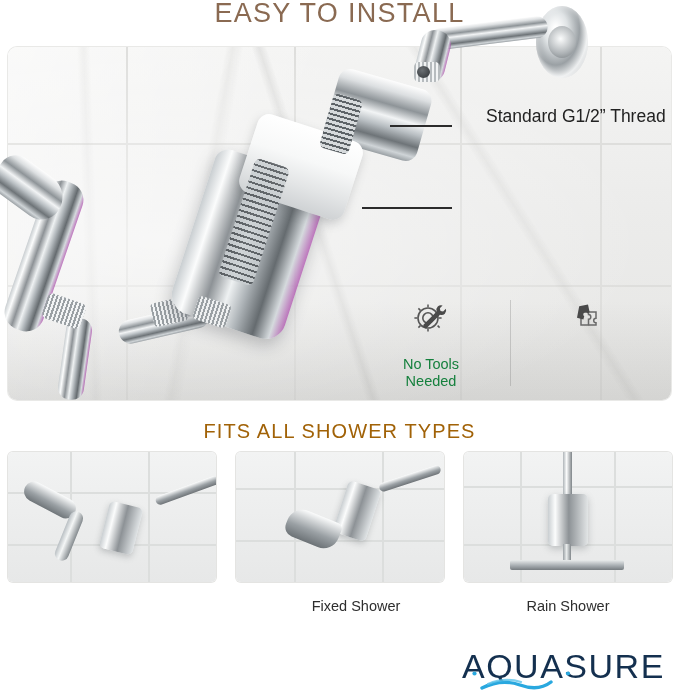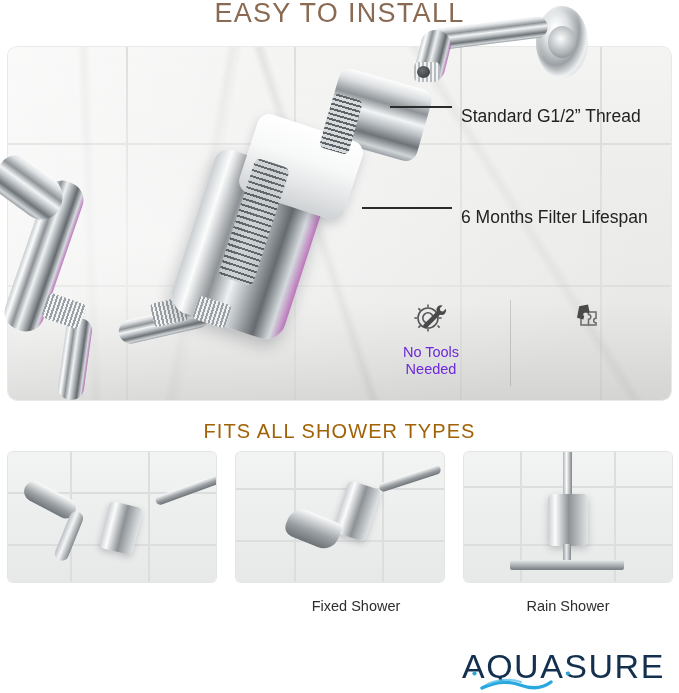--- a/index.html
+++ b/index.html
@@ -99,36 +99,36 @@
     background:repeating-linear-gradient(90deg,#9aa0a4 0 2px,#eef0f1 2px 4px);}
 
   
   .nut{position:absolute;left:330px;top:78px;width:96px;height:74px;border-radius:12px;
     transform:rotate(16deg);z-index:8;}
   .nut-thread{position:absolute;left:326px;top:96px;width:30px;height:56px;transform:rotate(16deg);
     z-index:9;border-radius:5px;
     background:repeating-linear-gradient(180deg,#5d6367 0 2px,#d6dadc 2px 5px);}
 
   
-  .callout{position:absolute;display:flex;align-items:flex-start;z-index:14;}
+  .callout{position:absolute;display:flex;align-items:flex-end;z-index:14;gap:25px;}
   .c-line{height:2px;background:#2b2b2b;}
   .c-text{font-size:17.5px;color:#222;white-space:nowrap;margin-left:9px;}
   #callout-thread{left:390px;top:106px;}
   #callout-thread .c-line{width:62px;}
   #callout-life{left:362px;top:207px;}
   #callout-life .c-line{width:90px;}
 
   
   .features{position:absolute;left:352px;top:296px;width:316px;height:96px;
     display:flex;z-index:13;}
   .feat{flex:1;display:flex;flex-direction:column;align-items:center;position:relative;}
   .feat+.feat:before{content:"";position:absolute;left:0;top:4px;bottom:6px;width:1px;
     background:rgba(120,120,118,.3);}
   .feat-icon{height:44px;display:flex;align-items:center;justify-content:center;}
-  .feat-label{margin-top:4px;text-align:center;font-size:14.5px;line-height:17px;color:#6d28d9;}
+  .feat-label{margin-top:16px;text-align:center;font-size:14.5px;line-height:17px;color:#15803d;}
 
   
   .thumbs{position:absolute;left:0;top:452px;width:679px;height:132px;}
   .thumb{position:absolute;top:0;width:208px;height:130px;border-radius:5px;overflow:hidden;
     box-shadow:0 0 0 1px #e4e4e2;
     background:linear-gradient(180deg,#f2f3f3,#e7e8e8);}
   #thumb-0{left:8px;} #thumb-1{left:236px;} #thumb-2{left:464px;}
   .t-grout{position:absolute;background:#dcdedd;}
   .thumb-caption{position:absolute;top:598px;font-size:14.5px;color:#2e2e2e;width:208px;text-align:center;}
   #cap-0{left:8px;} #cap-1{left:252px;} #cap-2{left:464px;}
@@ -173,21 +173,20 @@
 
   <div class="nut chrome-h"></div>
   <div class="nut-thread"></div>
 
   <div class="callout" id="callout-thread">
     <div class="c-line"></div>
     <div class="c-text">Standard G1/2” Thread</div>
   </div>
   <div class="callout" id="callout-life">
     <div class="c-line"></div>
-    <div class="c-text">6 Months Filter Lifespan</div>
   </div>
 
   <div class="features">
 
     <div class="feat">
       <div class="feat-icon">
         <svg width="40" height="40" viewBox="0 0 40 40">
           <g fill="none" stroke="#555" stroke-width="1.6">
             <circle cx="17" cy="20" r="10"></circle>
             <circle cx="17" cy="20" r="5.2"></circle>

